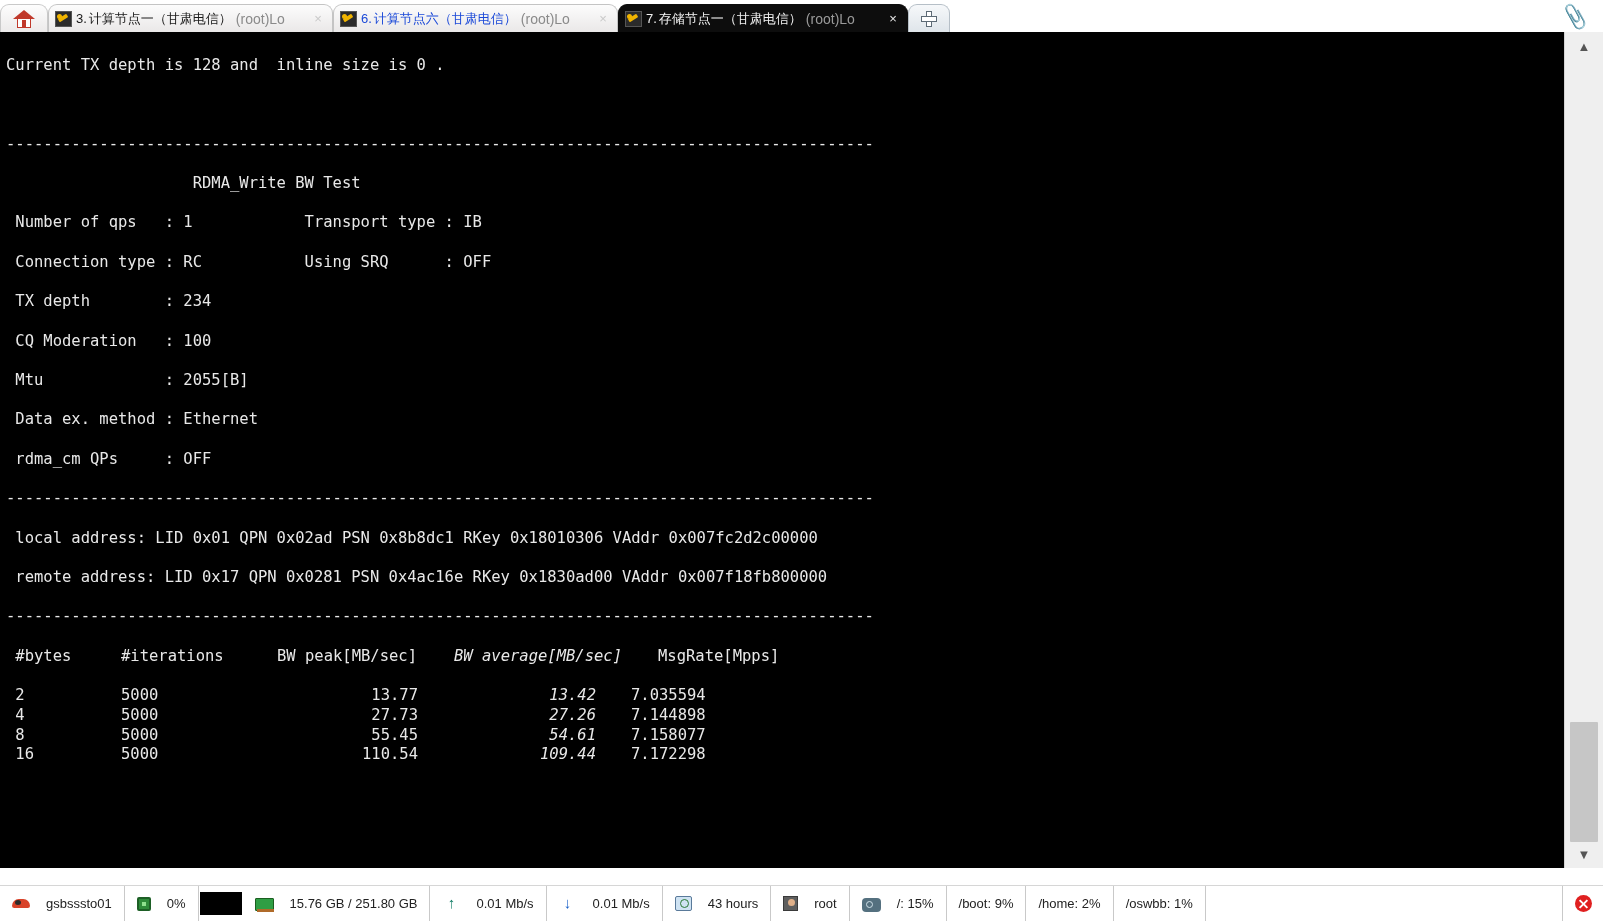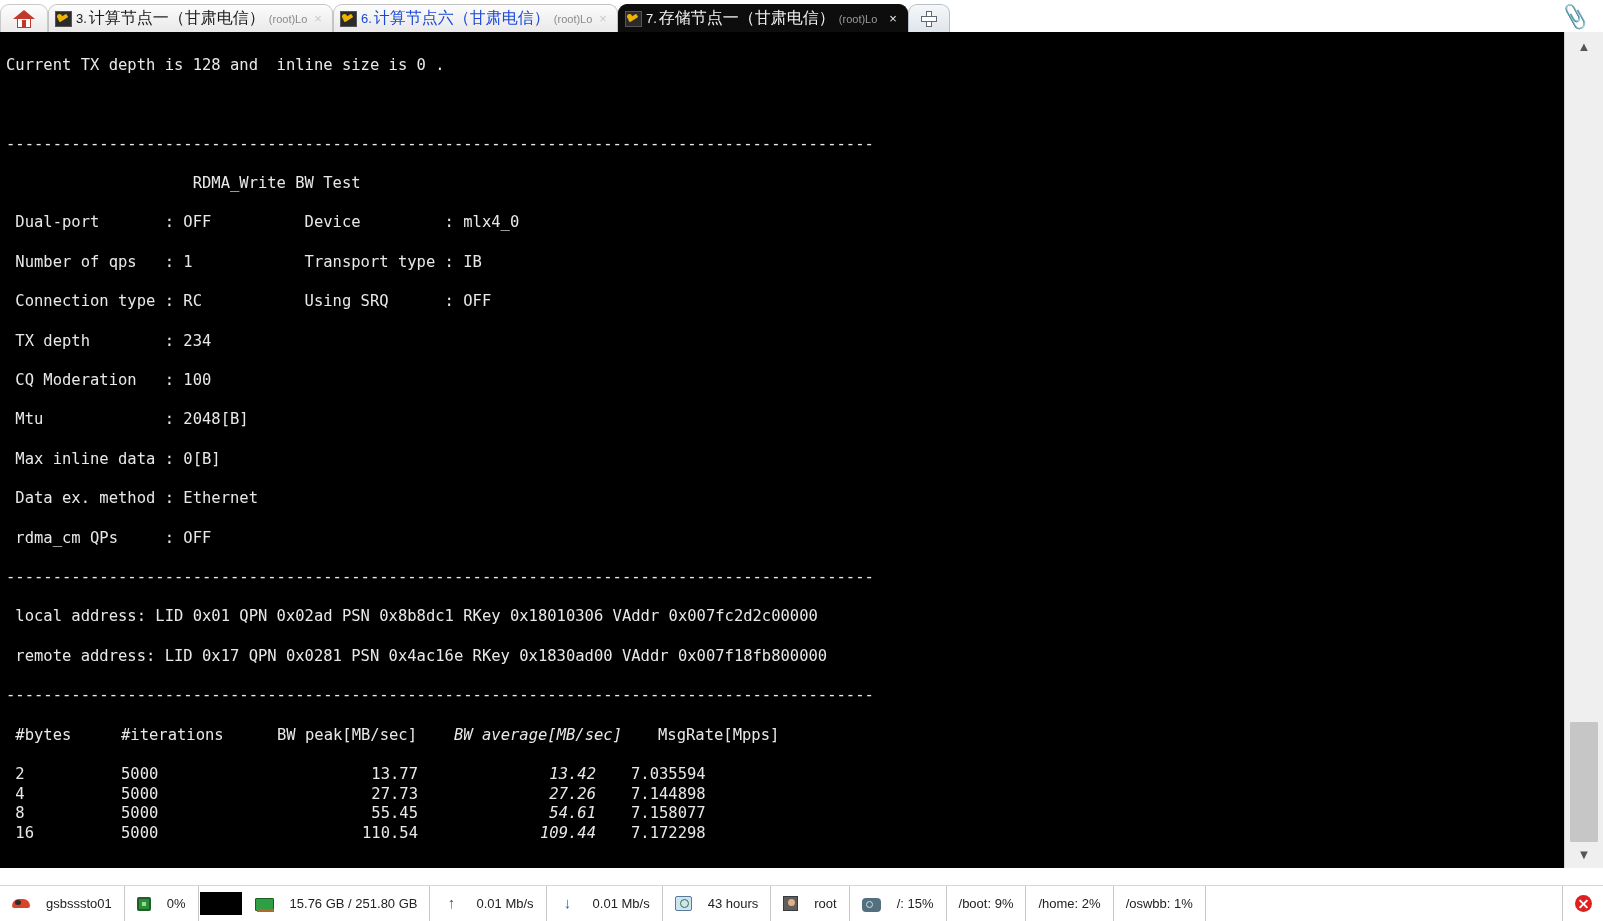--- a/index.html
+++ b/index.html
@@ -91,23 +91,23 @@
   .wrench::before {
     content: "";
     position: absolute;
     left: 1px; top: 2px;
     width: 5px; height: 5px;
     background: #f0b400;
     border-radius: 50%;
   }
   .tab-num { margin-right: 2px; }
   .tab-num.blue { color: #1b49d8; }
-  .tab-title { font-size: 16px; }
+  .tab-title { font-size: 13px; }
   .tab-user {
-    font-size: 11px;
+    font-size: 14px;
     color: #8a8a8a;
     margin-left: 4px;
   }
   .tab.active .tab-user { color: #9a9a9a; }
   .tab-close {
     margin-left: auto;
     width: 16px; height: 16px;
     line-height: 15px;
     text-align: center;
     font-size: 13px;
@@ -409,27 +409,25 @@
     </div>
     <span class="clip-icon">📎</span>
   </div>
 
   <div class="terminal">
     <div class="term-inner">
 <div>Current TX depth is 128 and  inline size is 0 .</div>
 <div class="blankline"></div>
 <div class="dashes">---------------------------------------------------------------------------------------------</div>
 <div>                    RDMA_Write BW Test</div>
-<div> Dual-port       : OFF          Device         : mlx4_0</div>
 <div> Number of qps   : 1            Transport type : IB</div>
 <div> Connection type : RC           Using SRQ      : OFF</div>
 <div> TX depth        : 234</div>
 <div> CQ Moderation   : 100</div>
-<div> Mtu             : 2048[B]</div>
-<div> Max inline data : 0[B]</div>
+<div> Mtu             : 2055[B]</div>
 <div> Data ex. method : Ethernet</div>
 <div> rdma_cm QPs     : OFF</div>
 <div class="dashes">---------------------------------------------------------------------------------------------</div>
 <div> local address: LID 0x01 QPN 0x02ad PSN 0x8b8dc1 RKey 0x18010306 VAddr 0x007fc2d2c00000</div>
 <div> remote address: LID 0x17 QPN 0x0281 PSN 0x4ac16e RKey 0x1830ad00 VAddr 0x007f18fb800000</div>
 <div class="dashes">---------------------------------------------------------------------------------------------</div>
 <div class="trow hdr"><span class="c-bytes"> #bytes</span><span class="c-iter">#iterations</span><span class="c-peak">BW peak[MB/sec]</span><span class="c-avg">BW average[MB/sec]</span><span class="c-rate">MsgRate[Mpps]</span></div>
 <div id="table-body"><div class="trow"><span class="c-bytes"> 2</span><span class="c-iter">5000</span><span class="c-peak">13.77</span><span class="c-avg">13.42</span><span class="c-rate">7.035594</span></div><div class="trow"><span class="c-bytes"> 4</span><span class="c-iter">5000</span><span class="c-peak">27.73</span><span class="c-avg">27.26</span><span class="c-rate">7.144898</span></div><div class="trow"><span class="c-bytes"> 8</span><span class="c-iter">5000</span><span class="c-peak">55.45</span><span class="c-avg">54.61</span><span class="c-rate">7.158077</span></div><div class="trow"><span class="c-bytes"> 16</span><span class="c-iter">5000</span><span class="c-peak">110.54</span><span class="c-avg">109.44</span><span class="c-rate">7.172298</span></div></div>
 
     </div>

